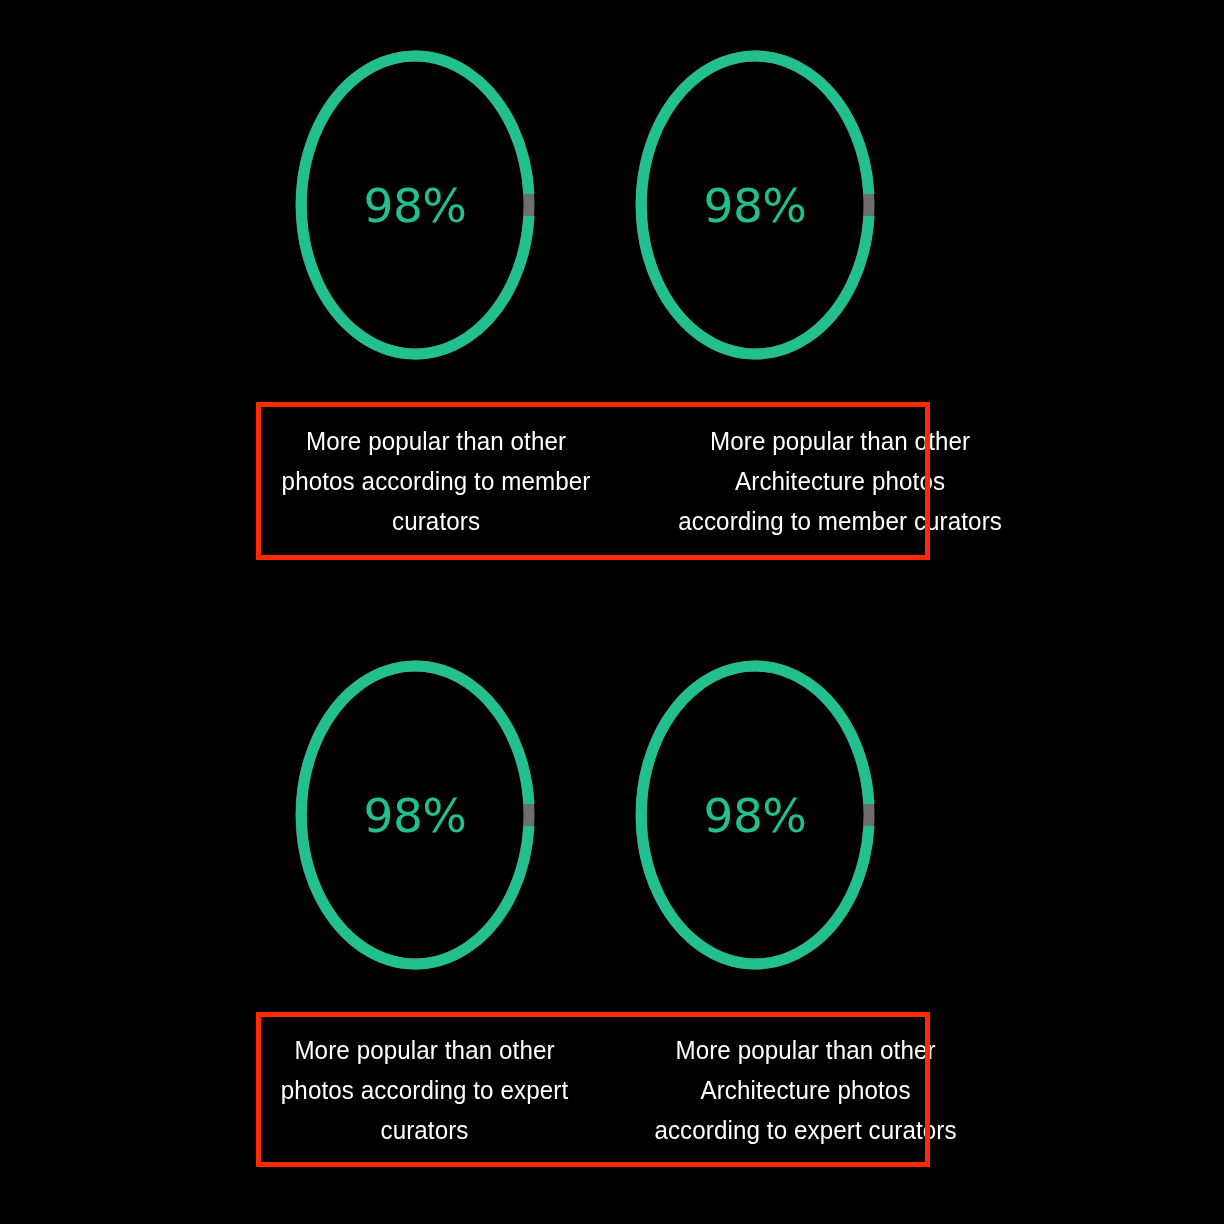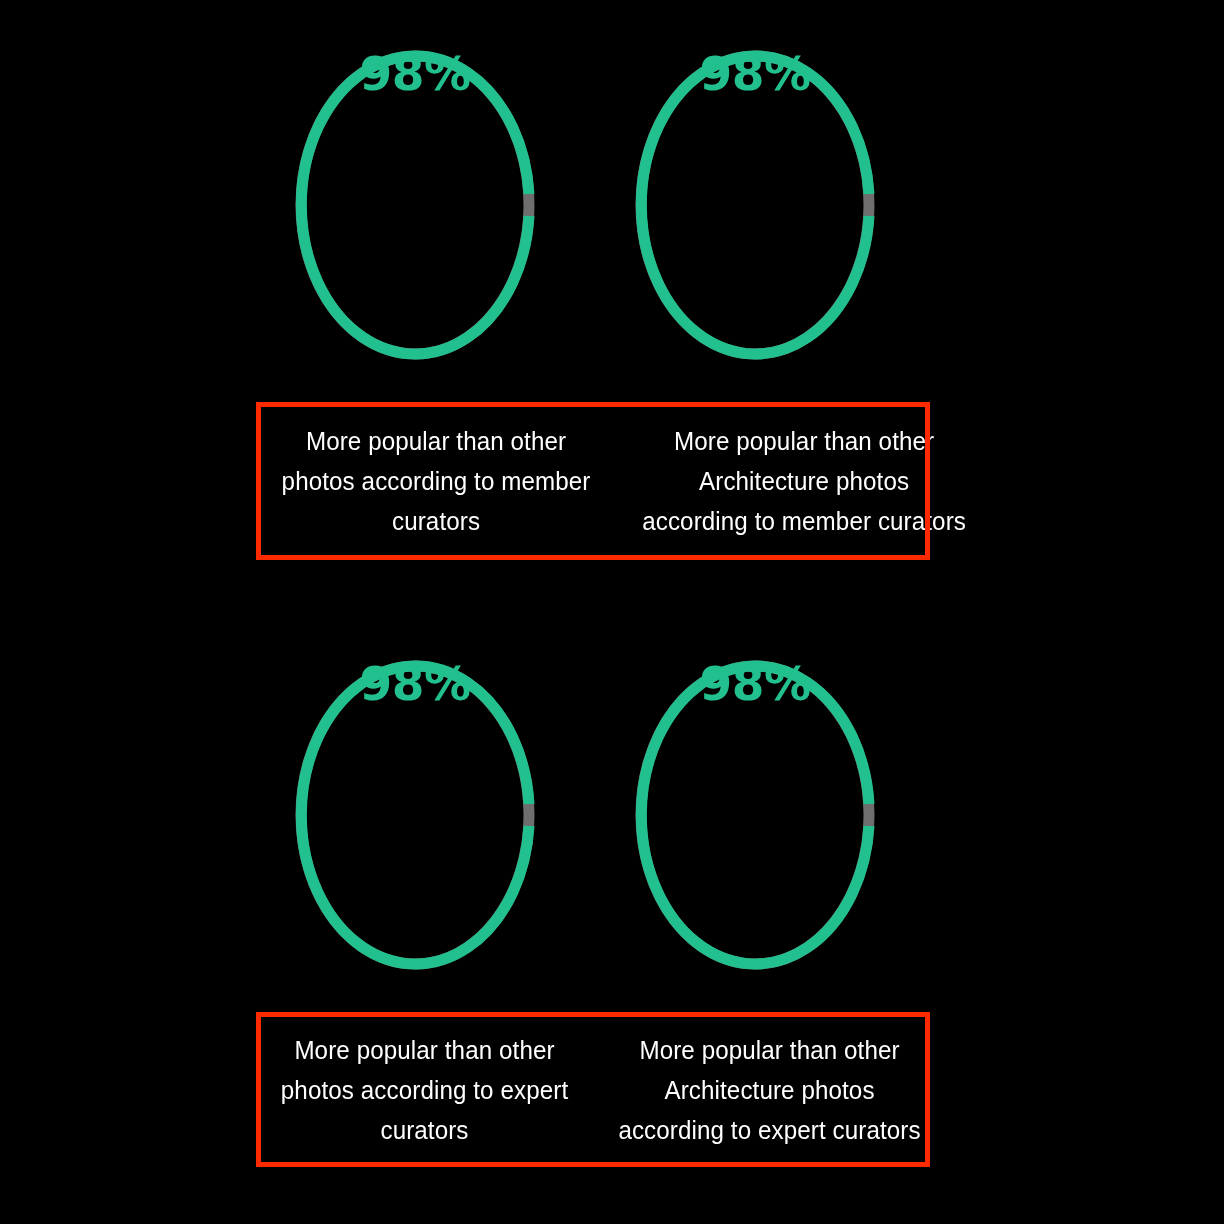--- a/index.html
+++ b/index.html
@@ -54,38 +54,40 @@
     overflow: visible;
   }
 
   .gauge-value {
     position: absolute;
     left: 0;
     top: 0;
     width: 240px;
     height: 310px;
     display: flex;
+    align-items: center;
     justify-content: center;
     font-family: "DejaVu Sans", sans-serif;
     font-size: 47px;
-    font-weight: 700;
+    font-weight: 400;
     letter-spacing: -0.5px;
     line-height: 1;
     -webkit-font-smoothing: antialiased;
   }
 
   
   .caption-panel {
     position: absolute;
     left: 256px;
     width: 664px;
     box-sizing: border-box;
     background: #000000;
     display: flex;
     align-items: center;
+    gap: 36px;
   }
   .panel-top    { top: 402px; height: 158px; }
   .panel-bottom { top: 402px; height: 155px; }
 
   .caption-col {
     flex: 1 1 50%;
     text-align: center;
     color: #ffffff;
     font-family: "Liberation Sans Narrow", "Liberation Sans", sans-serif;
     font-size: 26px;

